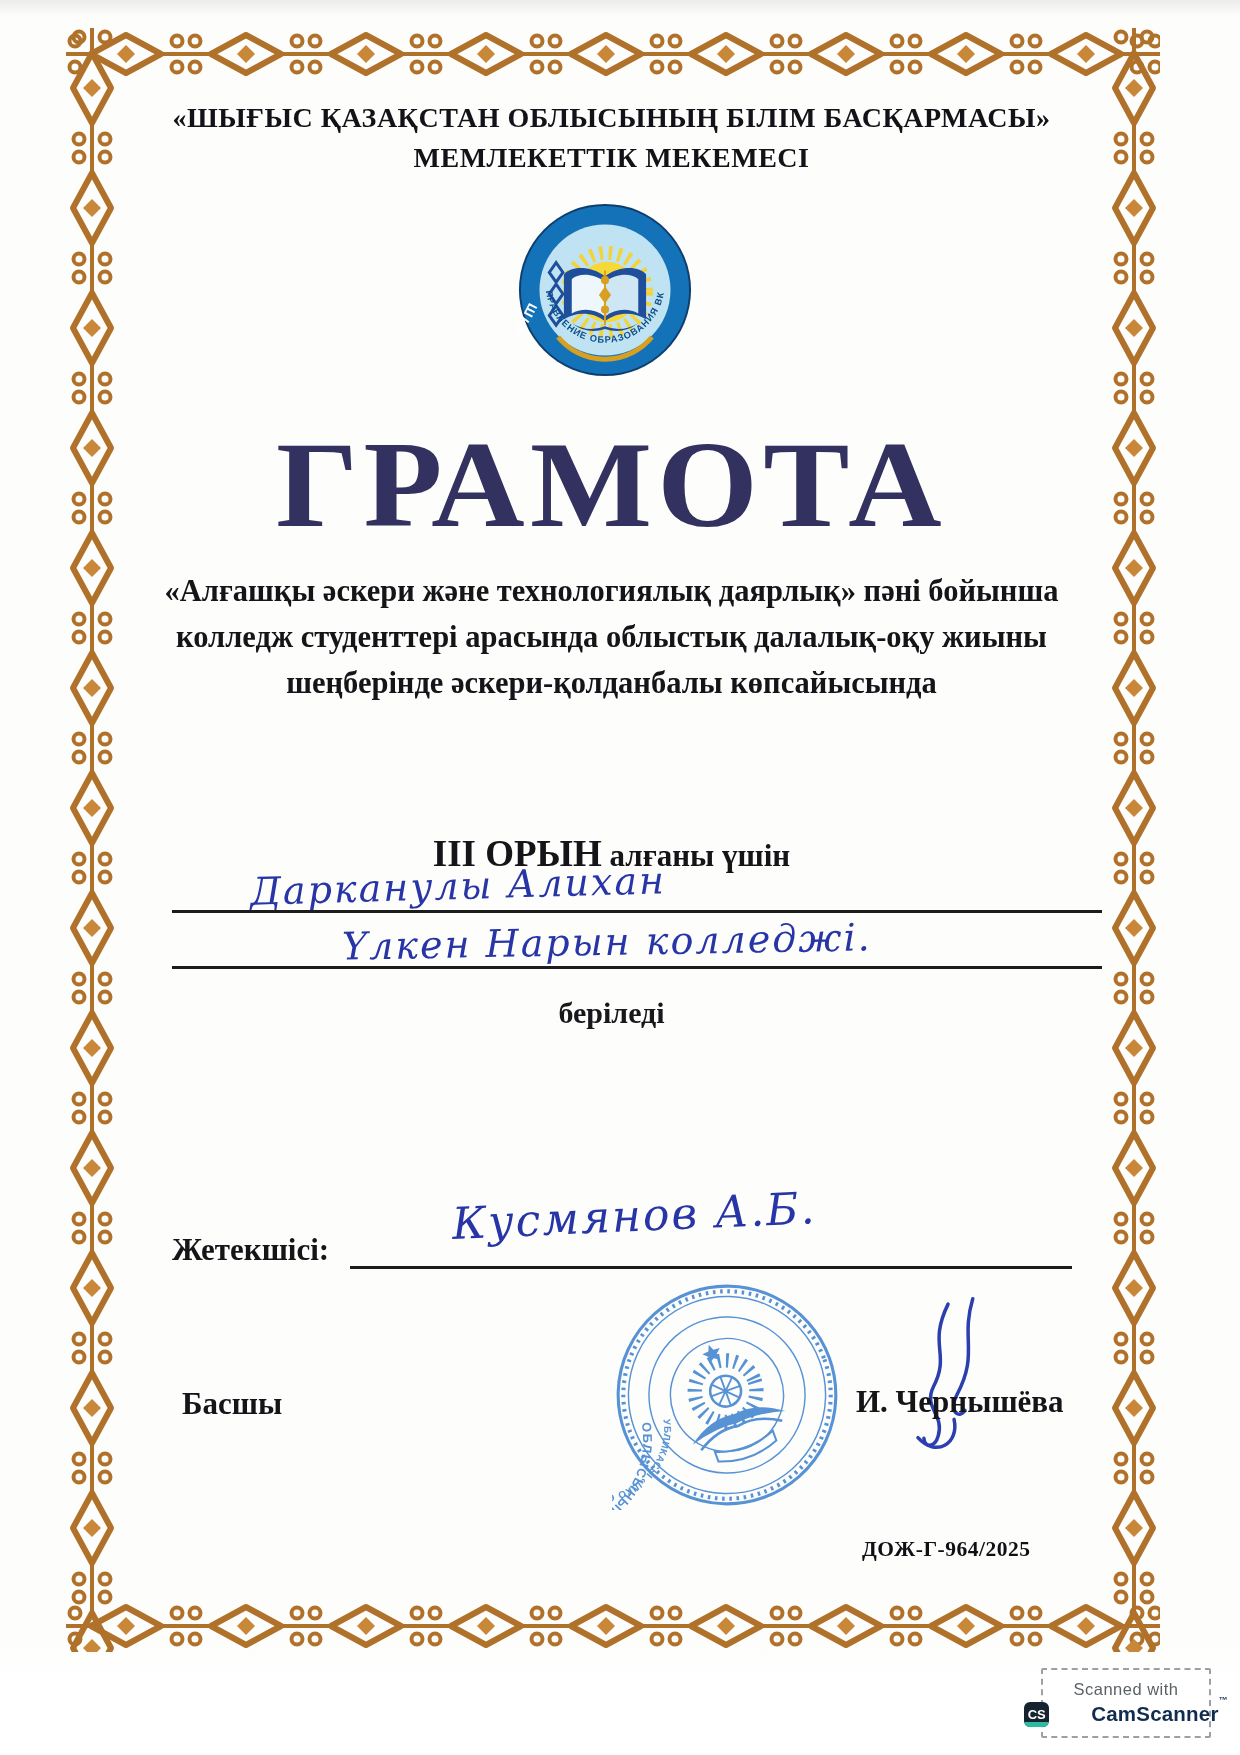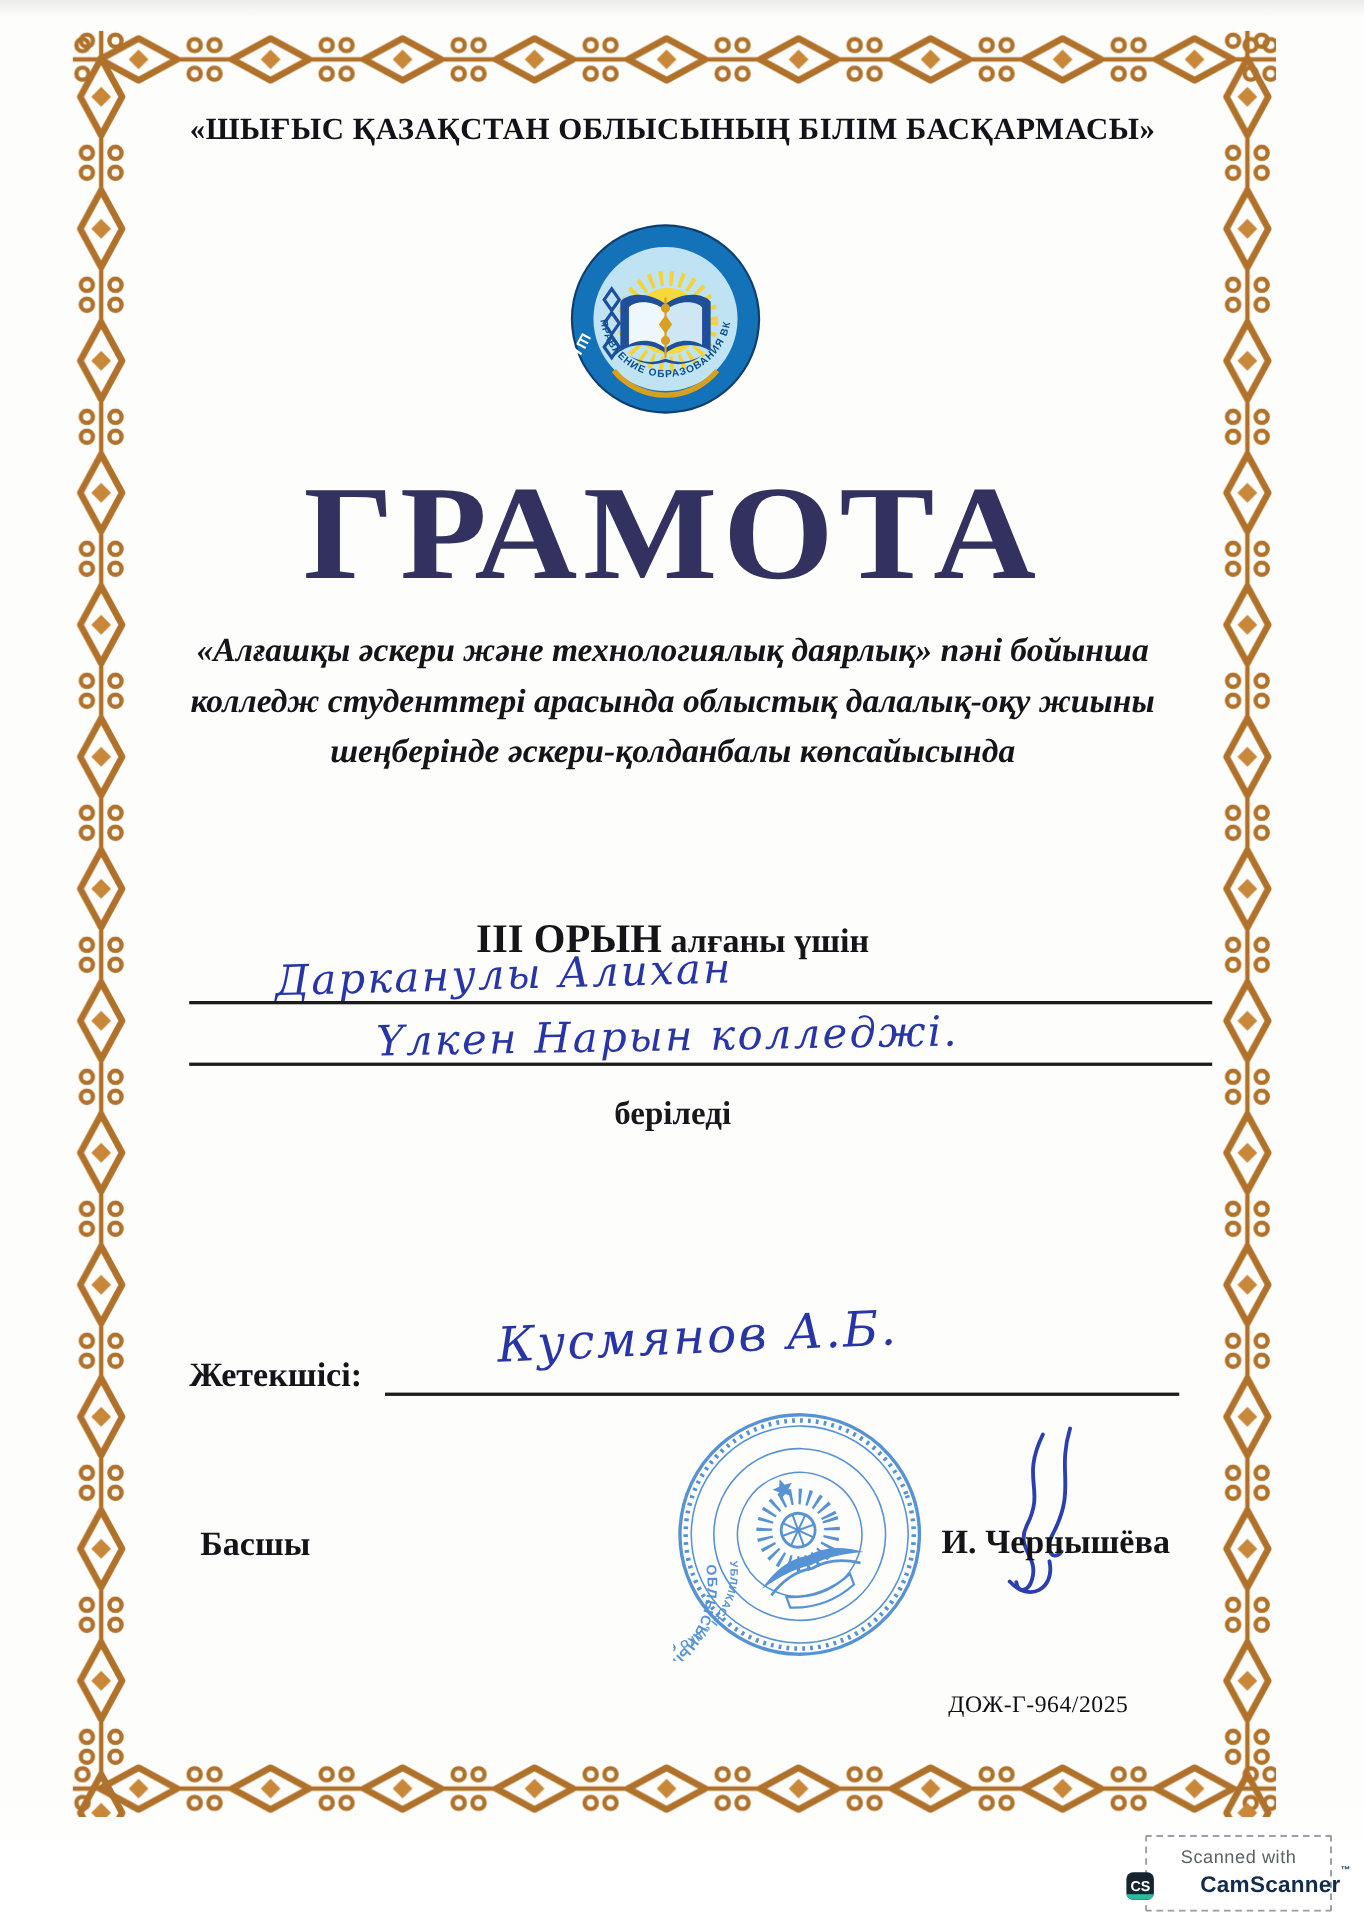--- a/index.html
+++ b/index.html
@@ -22,21 +22,21 @@
 
   .centered{
     position:absolute;left:63px;right:80px;text-align:center;color:#17171c;
   }
   .org{top:98px;font-size:28px;font-weight:bold;line-height:40px;letter-spacing:.5px;color:#121218;}
   .logo-wrap{position:absolute;left:517px;top:202px;width:176px;height:176px;}
   .title{
     top:424px;font-size:122px;font-weight:bold;line-height:122px;
     color:#32315f;letter-spacing:5px;transform:scaleX(1.06);
   }
-  .body-text{top:568px;font-size:30.5px;font-weight:bold;line-height:46px;color:#141419;font-style:italic;}
+  .body-text{top:568px;font-size:30.5px;font-weight:bold;line-height:46px;color:#141419;}
   .award{top:832px;font-weight:bold;color:#141419;}
   .award .place{font-size:37px;}
   .award .reason{font-size:31px;}
 
   .hand{
     position:absolute;color:#2735a6;font-style:italic;
     font-family:"DejaVu Serif", serif;letter-spacing:2px;white-space:nowrap;
   }
   .hand-1{left:250px;top:864px;font-size:38px;transform:rotate(-1.6deg);}
   .hand-2{left:342px;top:920px;font-size:38px;transform:rotate(-1deg);}
@@ -50,21 +50,21 @@
   .issued{top:996px;font-size:30px;font-weight:bold;}
   .label{position:absolute;font-size:31px;font-weight:bold;color:#141419;white-space:nowrap;}
   .supervisor-label{left:172px;top:1232px;}
   .head-label{left:182px;top:1386px;}
   .head-name{left:856px;top:1384px;z-index:6;}
 
   .stamp-wrap{position:absolute;left:612px;top:1280px;width:230px;height:230px;z-index:3;opacity:.92;}
   .sig-wrap{position:absolute;left:902px;top:1292px;width:120px;height:180px;z-index:5;}
 
   .cityline{top:1520px;font-size:34px;font-weight:bold;color:#1d2b57;letter-spacing:.5px;}
-  .docnum{position:absolute;left:862px;top:1537px;font-size:21.5px;font-weight:normal;color:#101014;letter-spacing:.5px;}
+  .docnum{position:absolute;left:862px;top:1537px;font-size:21.5px;font-weight:bold;color:#101014;letter-spacing:.5px;}
 
   .cam-badge{
     position:absolute;left:1041px;top:1668px;width:166px;height:66px;
     background:#ffffff;border:2px dashed #9aa0a4;border-radius:2px;
     display:flex;flex-direction:column;align-items:center;justify-content:center;
     font-family:Liberation Sans, sans-serif;
   }
   .cam-line1{font-size:16.5px;color:#5b6266;letter-spacing:.5px;}
   .cam-line2{display:flex;align-items:center;margin-top:3px;gap:36px;}
   .cam-icon{
@@ -120,20 +120,21 @@
     </svg>
   <svg class="frame frame-left" width="52" height="1624">
       <rect width="52" height="1624" fill="url(#ornV)"></rect>
     </svg>
   <svg class="frame frame-right" width="52" height="1624">
       <rect width="52" height="1624" fill="url(#ornV)"></rect>
     </svg>
 
   <div class="centered org">
     <div>«ШЫҒЫС ҚАЗАҚСТАН ОБЛЫСЫНЫҢ  БІЛІМ БАСҚАРМАСЫ»</div>
+    <div>МЕМЛЕКЕТТІК МЕКЕМЕСІ</div>
   </div>
 
   <div class="logo-wrap">
     <svg viewBox="0 0 180 180" width="176" height="176">
       <circle cx="90" cy="90" r="88" fill="#0d3e6e"></circle>
       <circle cx="90" cy="90" r="86" fill="#1472b8"></circle>
       <circle cx="90" cy="90" r="67" fill="#bfe3f2"></circle>
       <defs>
         <path id="logoTopArc" d="M 16,90 A 74,74 0 1 1 16.02,89.9"></path>
         <path id="logoBotArc" d="M 30,94 A 61,61 0 0 0 150,94"></path>

